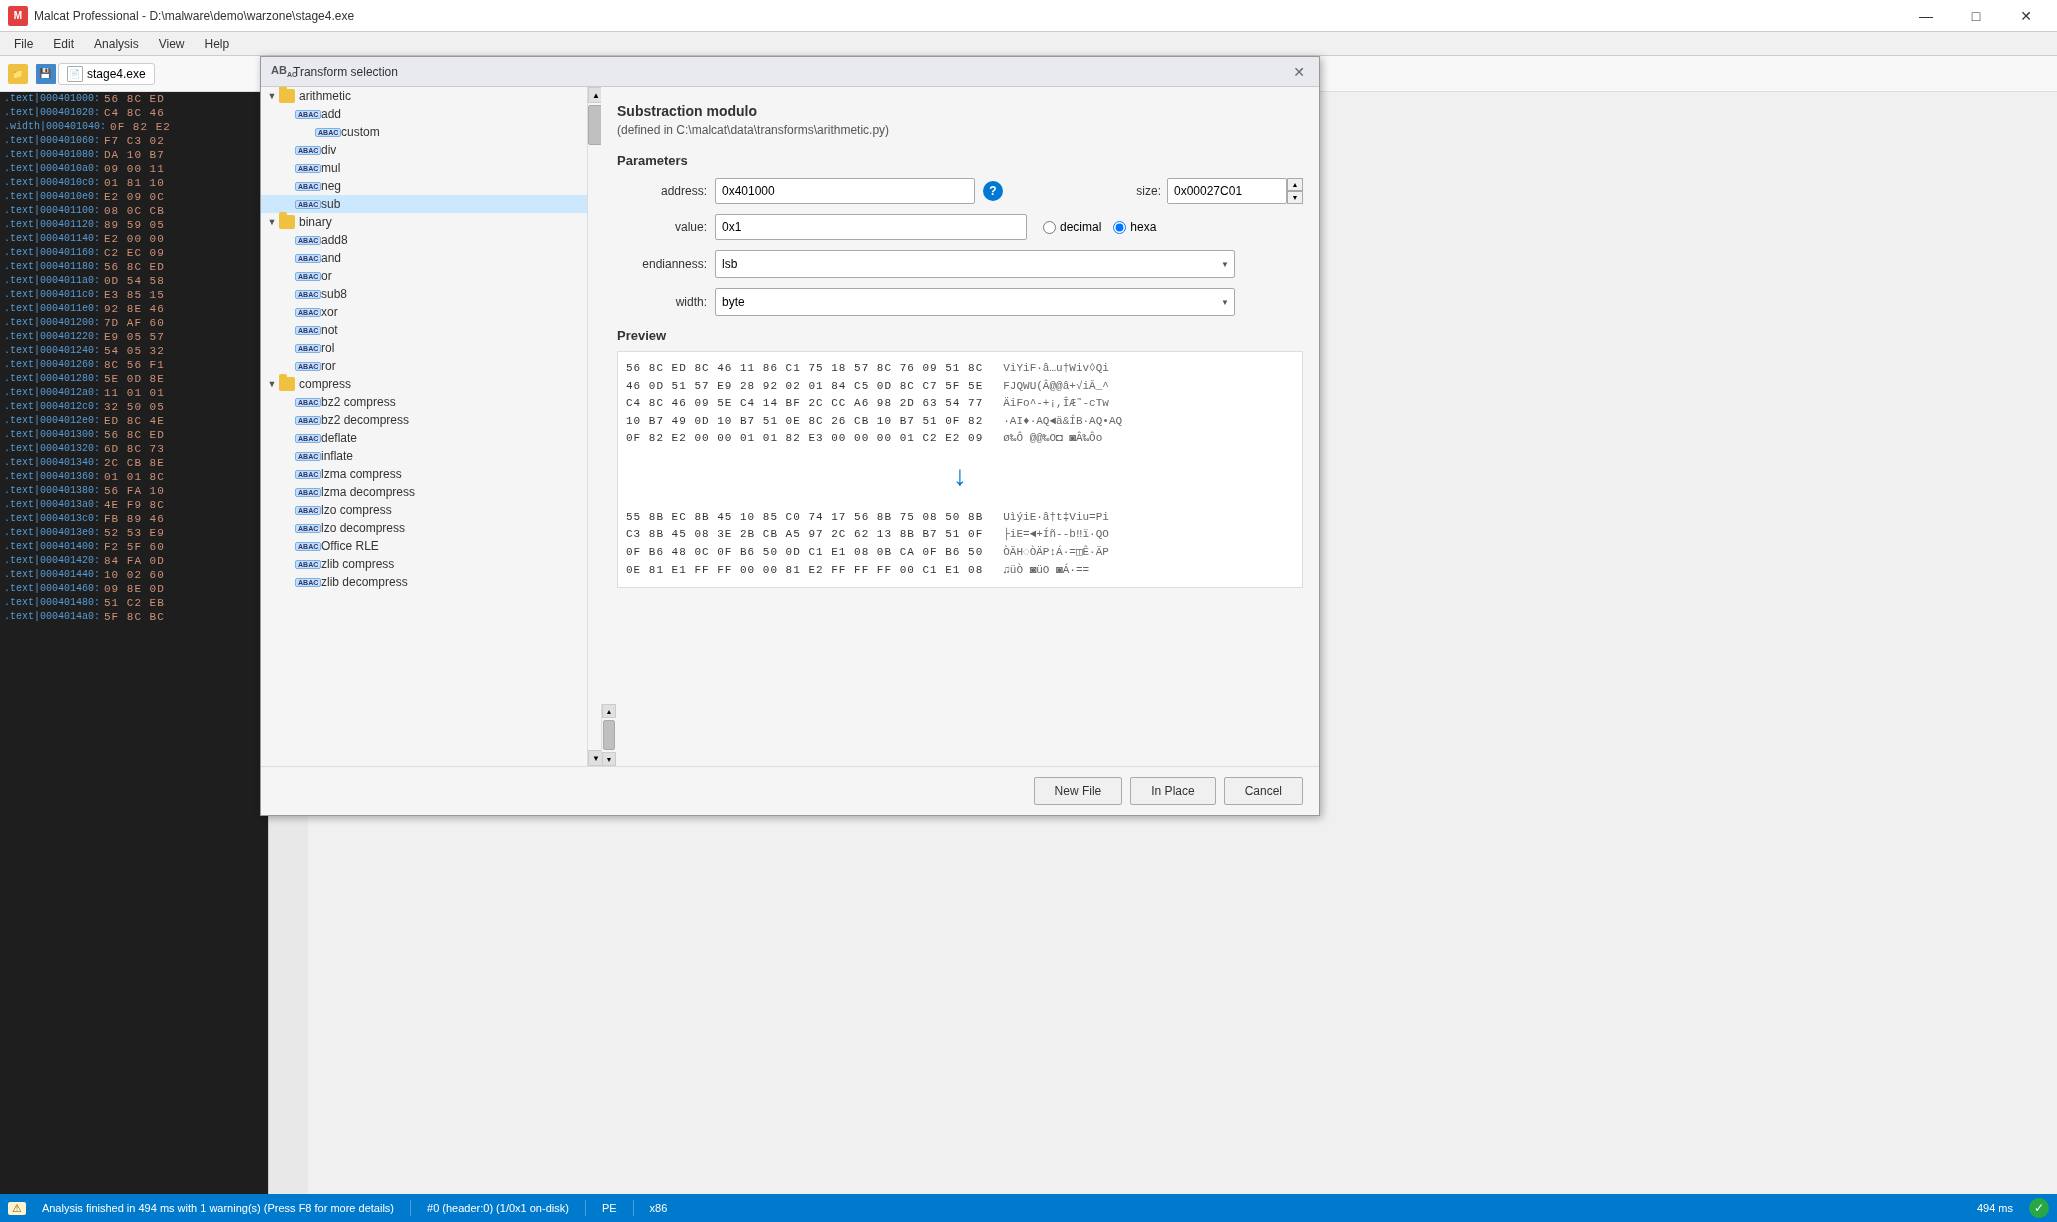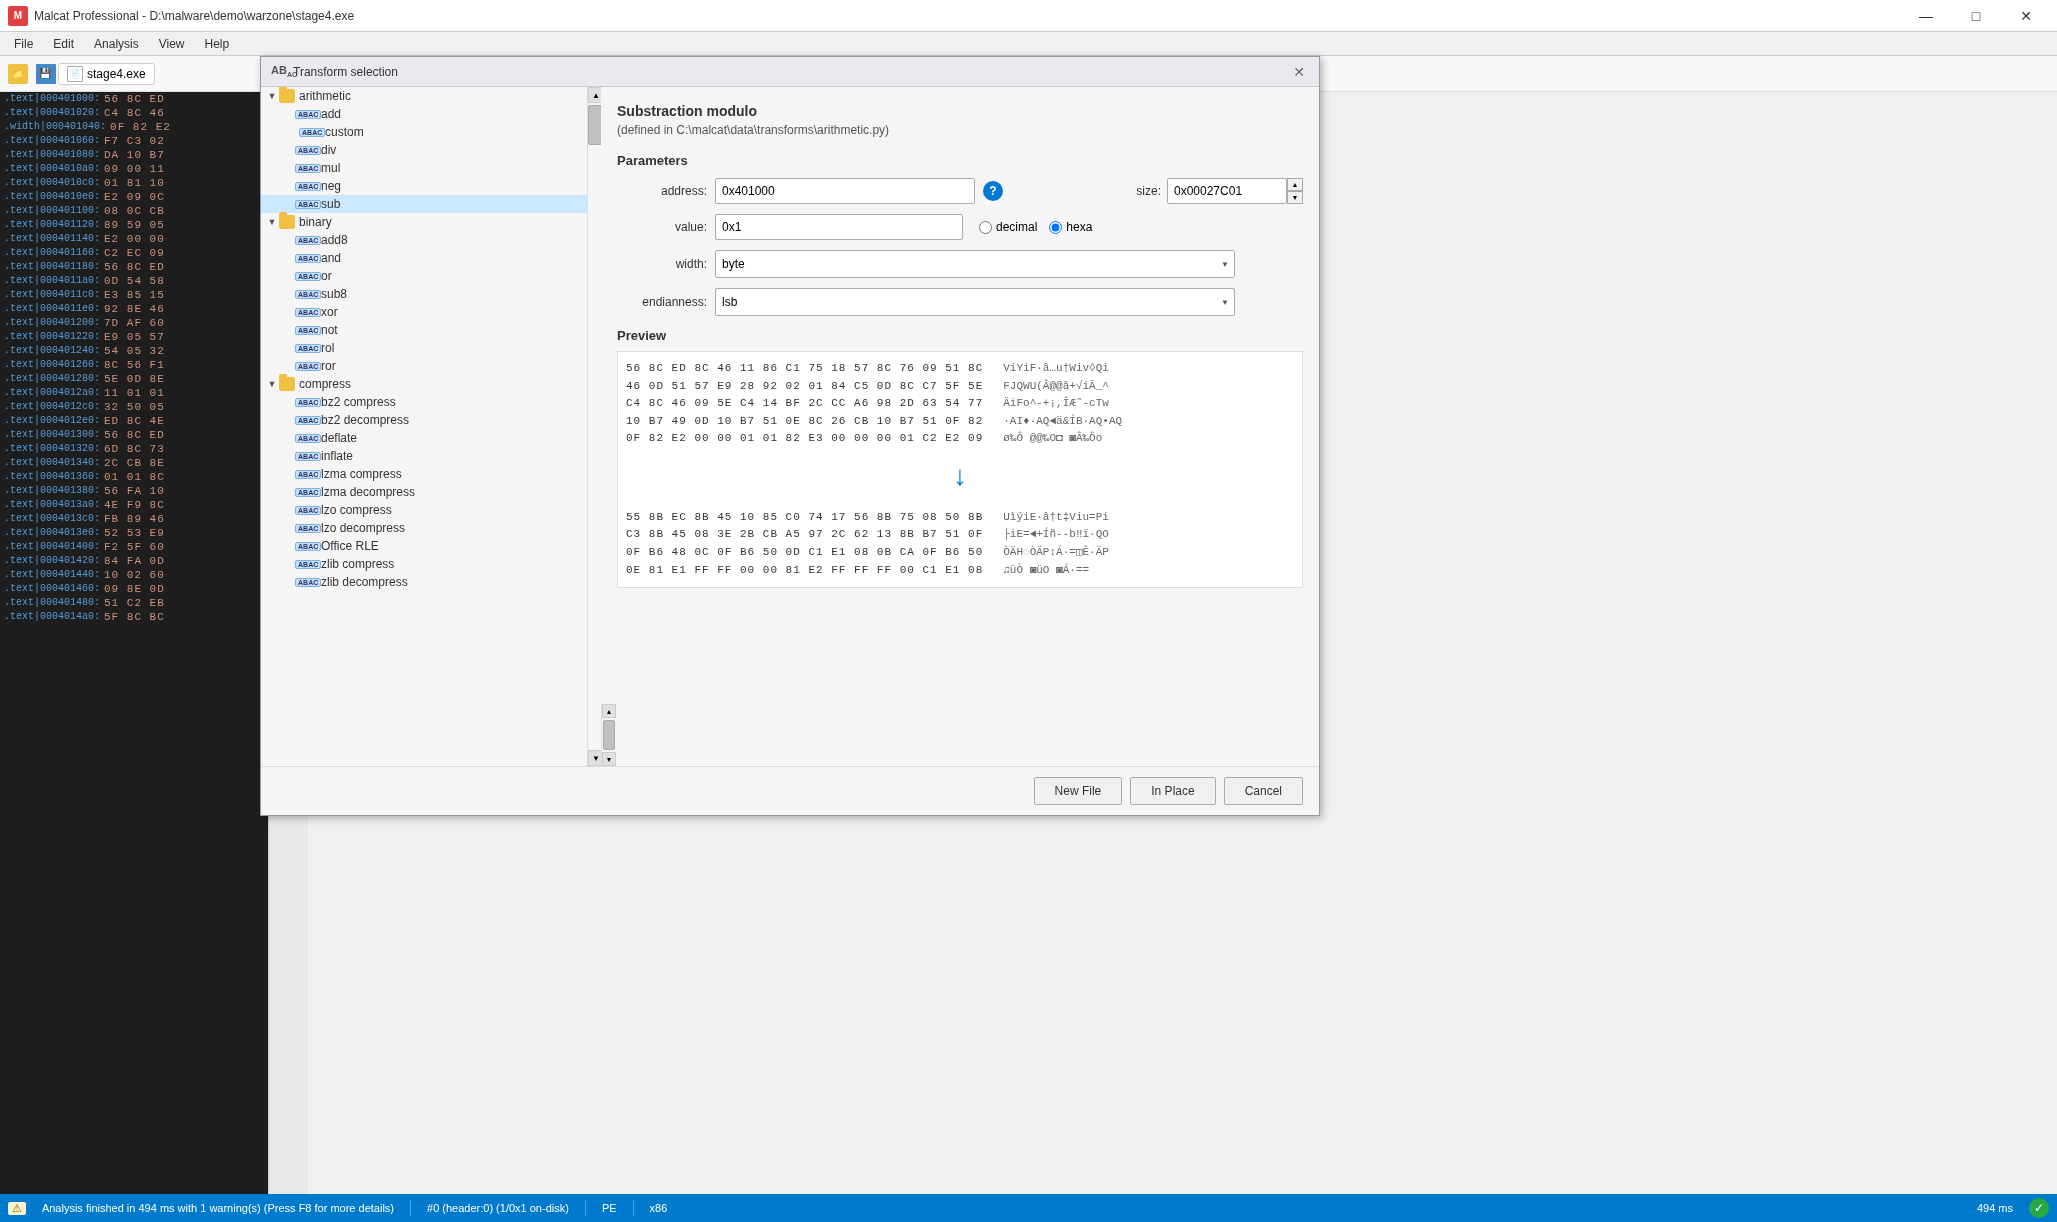--- a/index.html
+++ b/index.html
@@ -762,21 +762,21 @@
       <span class="tree-folder-icon"></span>
       <span class="tree-label">arithmetic</span>
     </div>
           <div class="tree-node" style="padding-left: 20px;">
       <span class="tree-expand">&nbsp;</span>
       <span class="tree-item-icon">
               <span class="ab-ac-badge">AB<br style="display:none">AC</span>
             </span>
       <span class="tree-label">add</span>
     </div>
-          <div class="tree-node" style="padding-left: 24px;">
+          <div class="tree-node" style="padding-left: 12px; margin-left: 28px;">
       <span class="tree-expand">&nbsp;</span>
       <span class="tree-item-icon">
               <span class="ab-ac-badge">AB<br style="display:none">AC</span>
             </span>
       <span class="tree-label">custom</span>
     </div>
           <div class="tree-node" style="padding-left: 20px;">
       <span class="tree-expand">&nbsp;</span>
       <span class="tree-item-icon">
               <span class="ab-ac-badge">AB<br style="display:none">AC</span>
@@ -979,51 +979,51 @@
                 <div class="spinner-btns">
                   <button class="spinner-btn">▲</button>
                   <button class="spinner-btn">▼</button>
                 </div>
               </div>
             </div>
           </div>
 
           <div class="param-row">
             <span class="param-label">value:</span>
-            <input class="param-input" type="text" style="width: 248px;" value="0x1">
+            <input class="param-input" type="text" style="width: 312px;" value="0x1">
             <div class="radio-group">
               <label class="radio-label">
                 <input type="radio" name="encoding" style="">
                 <span>decimal</span>
               </label>
               <label class="radio-label">
                 <input type="radio" name="encoding" checked="" style="">
                 <span>hexa</span>
               </label>
             </div>
           </div>
 
           <div class="param-row">
+            <span class="param-label">endianness:</span>
+            <div class="select-wrapper">
+              <select class="select-input">
+                <option>lsb</option>
+                <option>msb</option>
+              </select>
+            </div>
+          </div>
+
+          <div class="param-row">
             <span class="param-label">width:</span>
             <div class="select-wrapper">
               <select class="select-input">
                 <option>byte</option>
                 <option>word</option>
                 <option>dword</option>
                 <option>qword</option>
-              </select>
-            </div>
-          </div>
-
-          <div class="param-row">
-            <span class="param-label">endianness:</span>
-            <div class="select-wrapper">
-              <select class="select-input">
-                <option>lsb</option>
-                <option>msb</option>
               </select>
             </div>
           </div>
         </div>
 
         <div class="preview-section">
           <div class="preview-title">Preview</div>
           <div class="preview-hex">
             <div id="preview-before-container">
                 <div class="preview-row">

